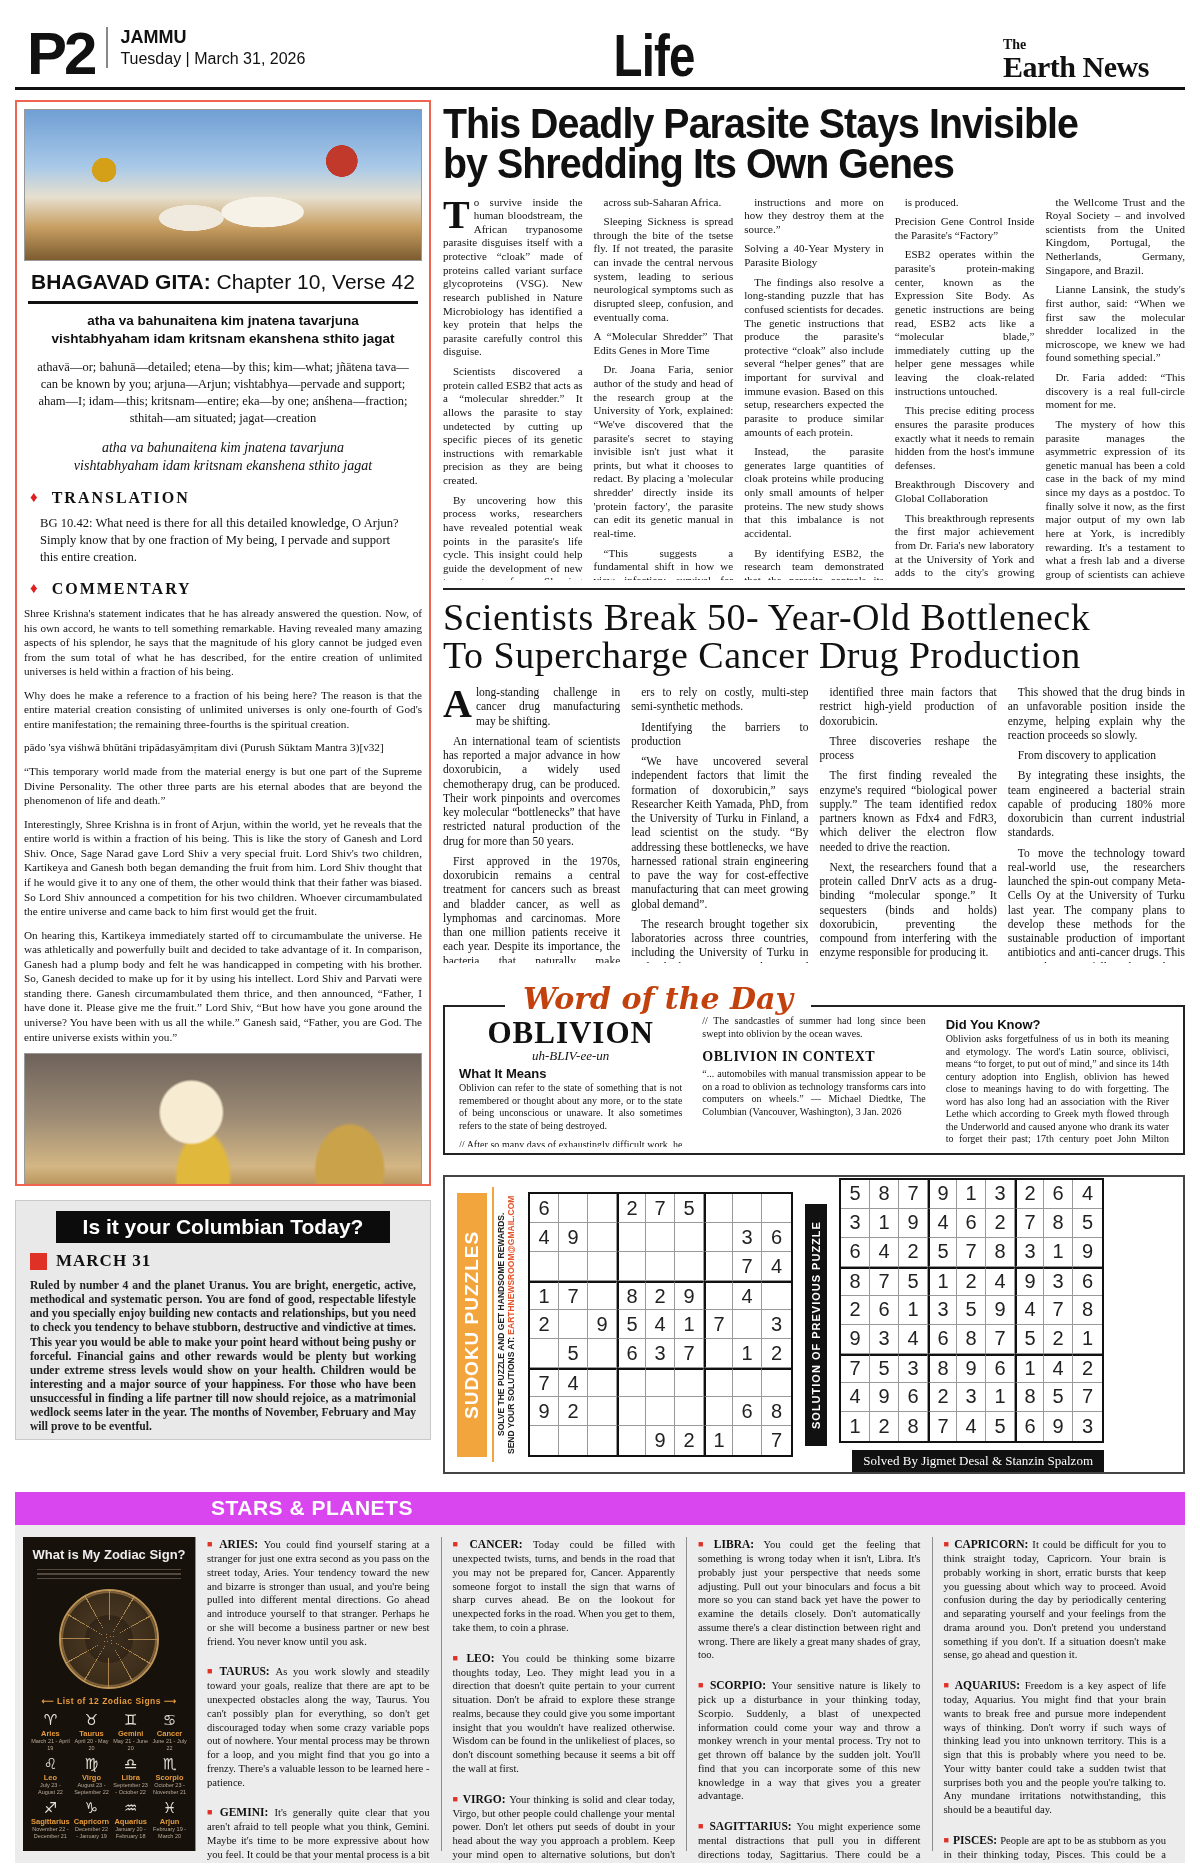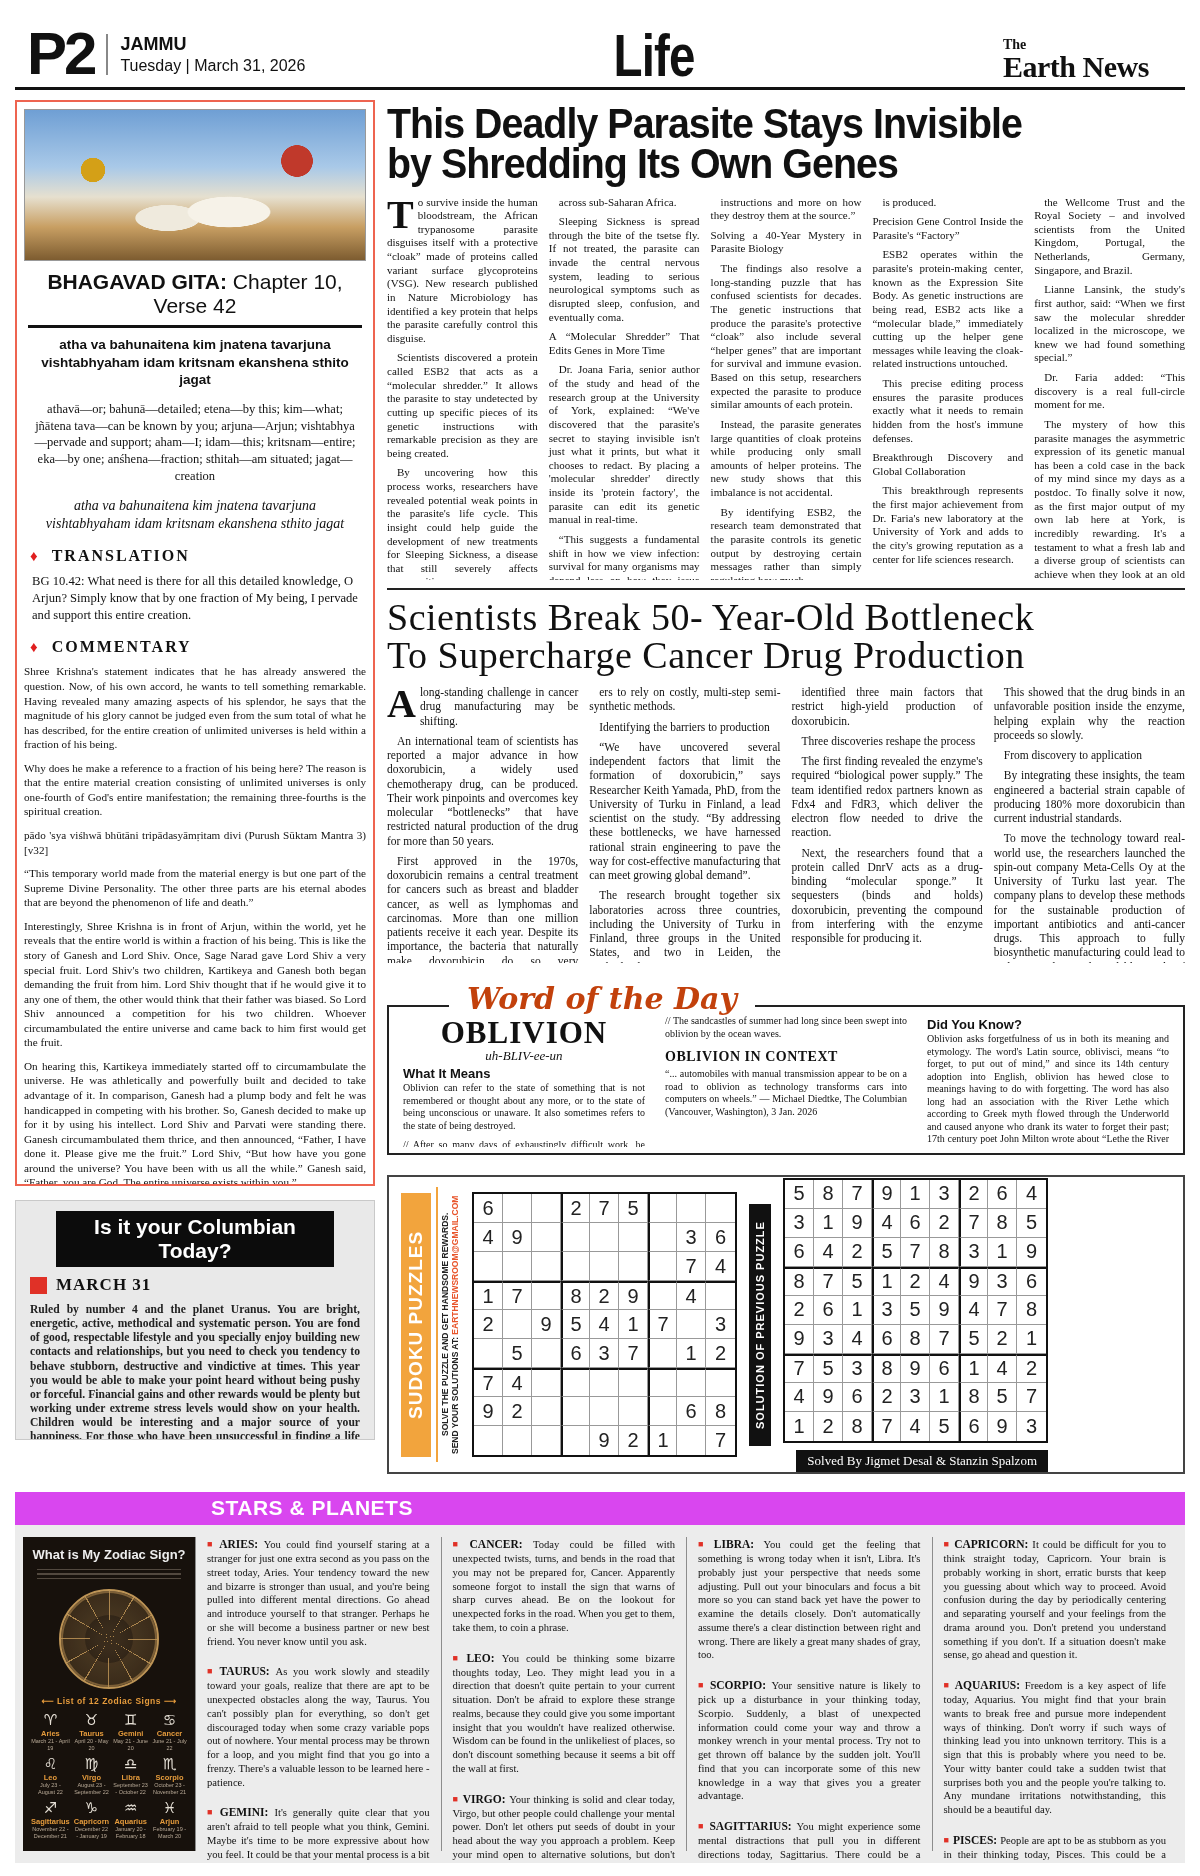--- a/index.html
+++ b/index.html
@@ -2,52 +2,52 @@
 <html><head>
 <meta charset="utf-8">
 <style>
   *{box-sizing:border-box}
   html,body{margin:0;padding:0}
   body{width:1200px;height:1876px;background:#fff;color:#111;font-family:"Liberation Serif",serif;overflow:hidden}
   .page{padding:0 15px}
 
   
   .hdr{display:flex;align-items:flex-end;height:90px;border-bottom:3px solid #111;padding:0 12px 6px 12px}
-  .hdr-left{display:flex;align-items:center;gap:12px}
+  .hdr-left{display:flex;align-items:flex-start;gap:12px}
   .p2{font:bold 60px/0.9 "Liberation Sans",sans-serif;letter-spacing:-3px}
   .hdr-meta{border-left:2px solid #888;padding-left:12px}
   .edition{font:bold 18px "Liberation Sans",sans-serif}
   .date{font:16px "Liberation Sans",sans-serif;margin-top:2px}
   .hdr-mid{flex:1;text-align:center}
   .life{font:bold 54px/0.9 "Liberation Sans",sans-serif;letter-spacing:-1px;display:inline-block;transform:scale(.88,1.08)}
   .brand{width:170px;font-family:"Liberation Serif",serif}
   .brand-the{font:bold 14px "Liberation Serif",serif}
   .brand-name{font:bold 30px/0.95 "Liberation Serif",serif;letter-spacing:-.5px}
 
   
   .content{display:flex;gap:12px;margin-top:10px}
-  .left-rail{width:360px;flex:none}
+  .left-rail{width:416px;flex:none}
   .right-rail{flex:1;min-width:0}
 
   
   .gita-frame{border:2px solid #ee6450;padding:7px;height:1086px;overflow:hidden;background:#fff}
   .gita-img{height:152px;border:1px solid #999;background:
     radial-gradient(ellipse 70px 26px at 60% 68%, #f6f2e8 0 58%, transparent 60%),
     radial-gradient(ellipse 55px 22px at 42% 72%, #efeadd 0 58%, transparent 60%),
     radial-gradient(circle 26px at 80% 34%, #c0392b 0 60%, transparent 62%),
     radial-gradient(circle 20px at 20% 40%, #d4a017 0 60%, transparent 62%),
     linear-gradient(180deg,#6f9fd4 0%,#a9c9e8 38%,#e6e0cf 58%,#c89f63 78%,#7d5c30 100%)}
   .gita-title{font:bold 21px "Liberation Sans",sans-serif;text-align:center;border-bottom:3px solid #111;padding:9px 0 7px;margin:0 4px 8px}
   .gita-title .light{font-weight:normal}
   .shloka{font:bold 13.5px/1.3 "Liberation Sans",sans-serif;text-align:center;margin:8px 0 4px}
   .wordmean{font:12.5px/1.35 "Liberation Serif",serif;text-align:center;margin:12px 6px}
   .shloka-it{font:italic 14px/1.3 "Liberation Serif",serif;text-align:center;margin:12px 0}
   .sec-head{display:flex;align-items:center;gap:12px;font:bold 16px "Liberation Serif",serif;letter-spacing:2px;margin:14px 0 8px;padding-left:6px}
   .diamond{color:#e01f1f;font-size:15px}
-  .translation{font:12.6px/1.35 "Liberation Serif",serif;margin:0 8px 4px}
+  .translation{font:12.6px/1.35 "Liberation Serif",serif;margin:0 16px 4px}
   .gita-paras p{font:11.2px/1.3 "Liberation Serif",serif;text-align:justify;margin:0 0 9px}
   .gita-img2{height:196px;border:1px solid #999;margin-top:2px;background:
     radial-gradient(circle 55px at 42% 30%, #f7ecd2 0 55%, transparent 60%),
     radial-gradient(ellipse 60px 80px at 82% 60%, #caa24a 0 55%, transparent 60%),
     radial-gradient(ellipse 50px 90px at 45% 65%, #e0b83c 0 50%, transparent 58%),
     linear-gradient(180deg,#6e625a 0%,#9b8a74 32%,#d3b684 58%,#9c712e 78%,#64451f 100%)}
 
   
   .bday{background:#e9e9e9;border:1px solid #c9c9c9;margin-top:14px;height:240px;padding:10px 14px;overflow:hidden}
   .bday-banner{background:#0c0c0c;color:#fff;font:bold 21px "Liberation Sans",sans-serif;text-align:center;padding:4px 0;margin:0 26px 8px}

